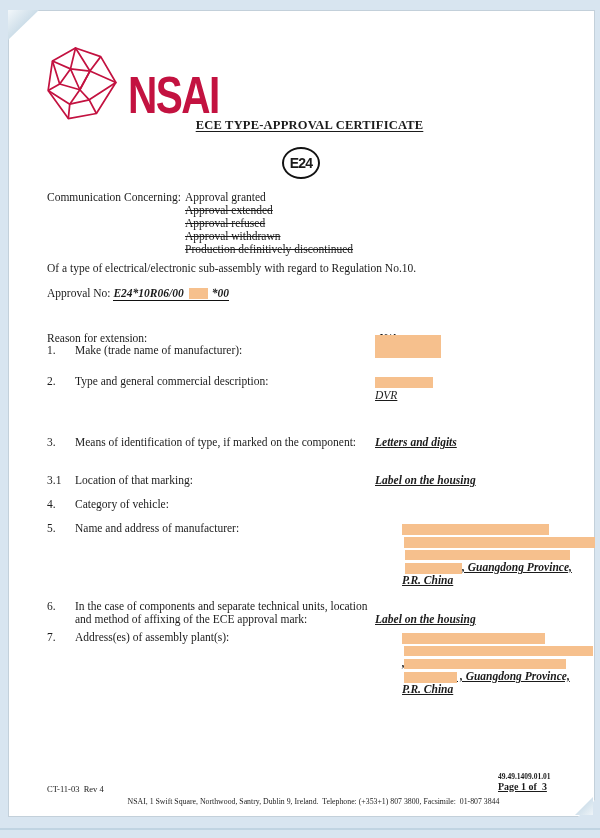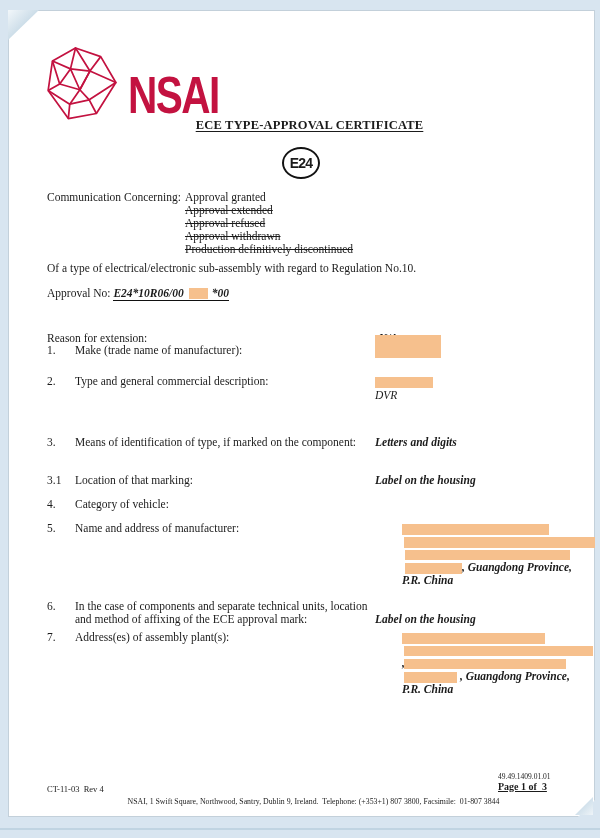--- a/index.html
+++ b/index.html
@@ -63,30 +63,30 @@
   .intro{left:38px;top:251px;}
   .approval-line{left:38px;top:276px;}
   .approval-group{border-bottom:1.4px solid #111;padding-bottom:1px;margin-top:41px;}
   .bi{font-weight:bold;font-style:italic;}
   .redact{display:inline-block;vertical-align:middle;background:#F6C08D;}
 
   
   .row{left:38px;top:0;width:540px;display:grid;grid-template-columns:28px 300px 1fr;}
   .row .num{grid-column:1;}
   .row .lbl{grid-column:2;max-width:300px;}
-  .row .val{grid-column:3;}
+  .row .val{grid-column:3;text-decoration:underline;}
   .val-end{align-self:end;}
   .reason-row{left:38px;top:306px;width:540px;display:grid;grid-template-columns:328px 1fr;margin-top:15px;}
   .blocks .line{height:13px;margin-left:27px;}
   .dvr{font-style:italic;}
 
   
   .footer-left{left:38px;top:773px;white-space:pre;}
   .footer-right{left:489px;top:761px;}
-  .footer-code{font-weight:normal;font-size:7.5px;line-height:9px;}
+  .footer-code{font-weight:bold;font-size:7.5px;line-height:9px;}
   .footer-page{font-weight:bold;font-size:10px;line-height:11px;white-space:pre;text-decoration:underline;}
   .footer-address{
     left:0;top:786px;width:100%;padding-left:24px;box-sizing:border-box;
     text-align:center;font-size:7.8px;line-height:10px;white-space:pre;
   }
 </style>
 </head>
 <body>
 
 <div class="page">

